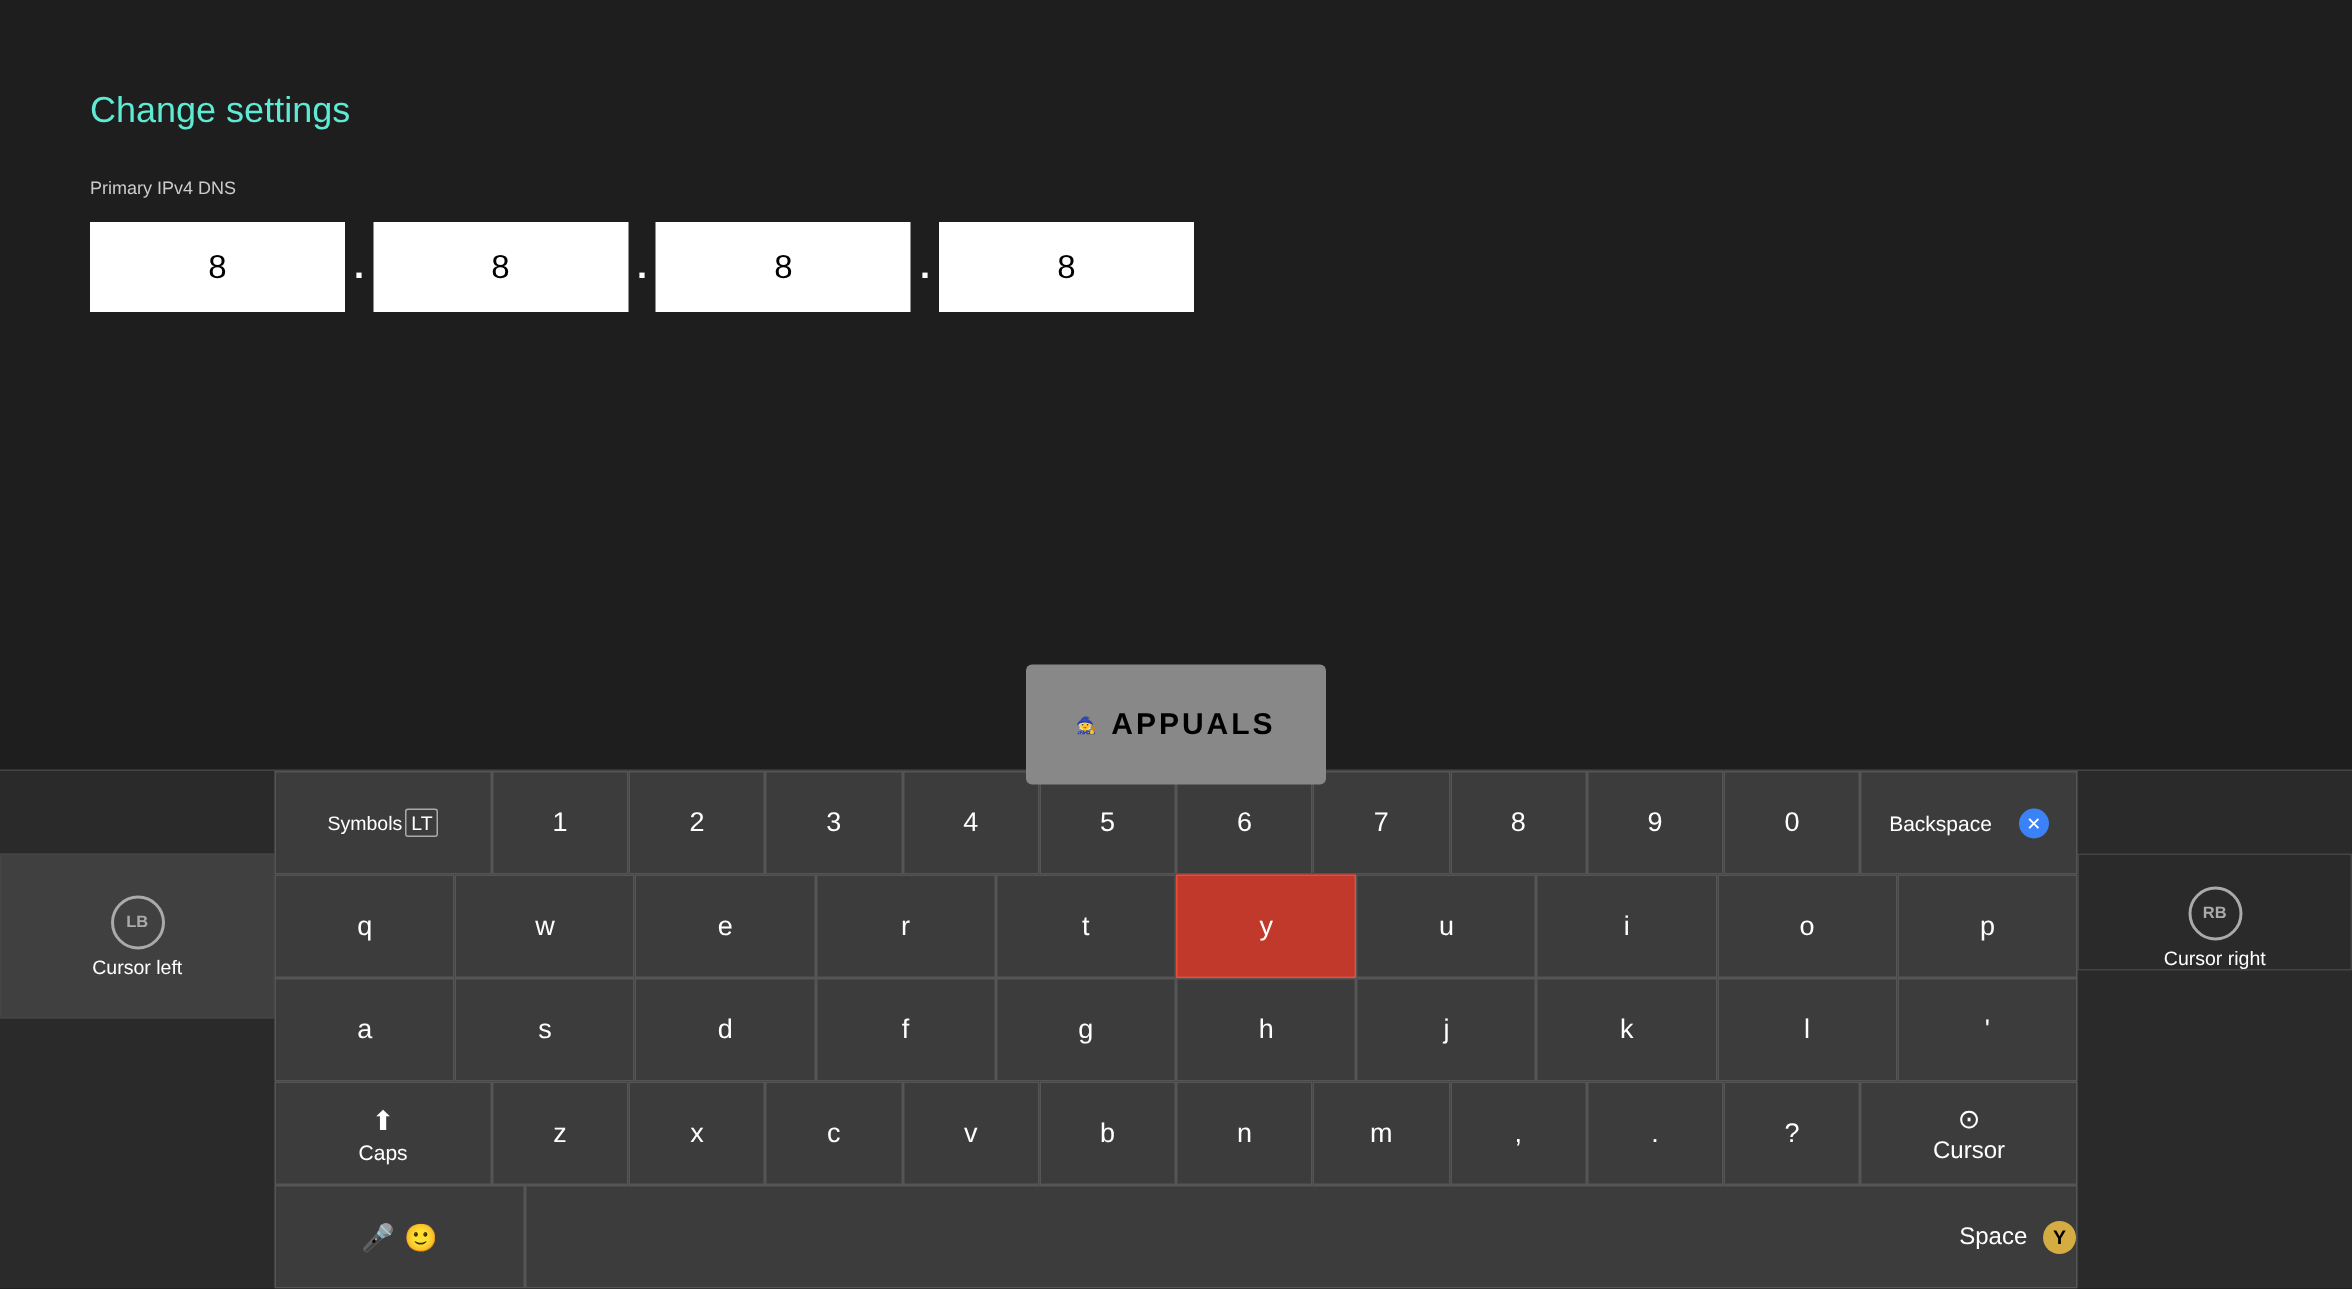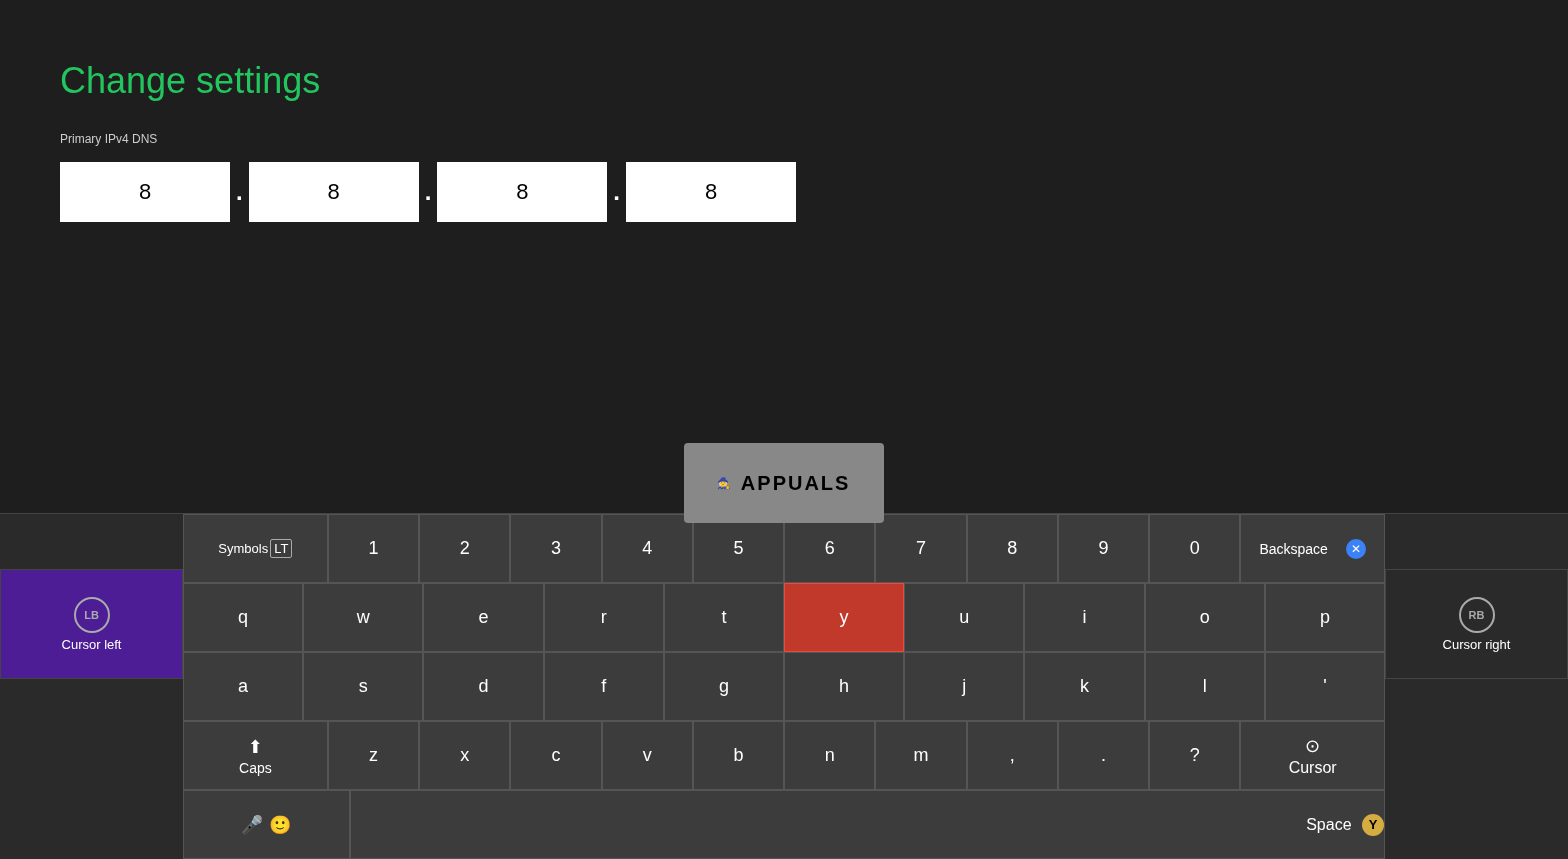--- a/index.html
+++ b/index.html
@@ -12,23 +12,23 @@
       color: #ffffff;
       overflow: hidden;
       position: relative;
     }
 
     .top-section {
       padding: 60px 60px 40px 60px;
     }
 
     .page-title {
-      font-size: 36px;
+      font-size: 24px;
       font-weight: 300;
-      color: #22c55e;
+      color: #5eead4;
       margin-bottom: 30px;
     }
 
     .dns-label {
       font-size: 12px;
       color: #cccccc;
       margin-bottom: 16px;
     }
 
     .dns-fields {
@@ -153,21 +153,21 @@
     }
 
     .side-key-left {
       position: absolute;
       left: 0;
       display: flex;
       flex-direction: column;
       align-items: center;
       justify-content: center;
       width: 183px;
-      background: #4c1d95;
+      background: #404040;
       border: 1px solid #444;
       color: #ffffff;
       font-size: 13px;
       cursor: pointer;
     }
 
     .side-key-right {
       position: absolute;
       right: 0;
       display: flex;
@@ -201,21 +201,22 @@
     }
 
     
     .row2-side-left {
       top: 55px;
       height: 110px;
     }
 
     .row2-side-right {
       top: 55px;
-      height: 110px;
+      height: 78px;
+      justify-content: flex-end;
     }
 
     .backspace-btn {
       display: flex;
       align-items: center;
       gap: 18px;
       font-size: 14px;
     }
 
     .backspace-x {

